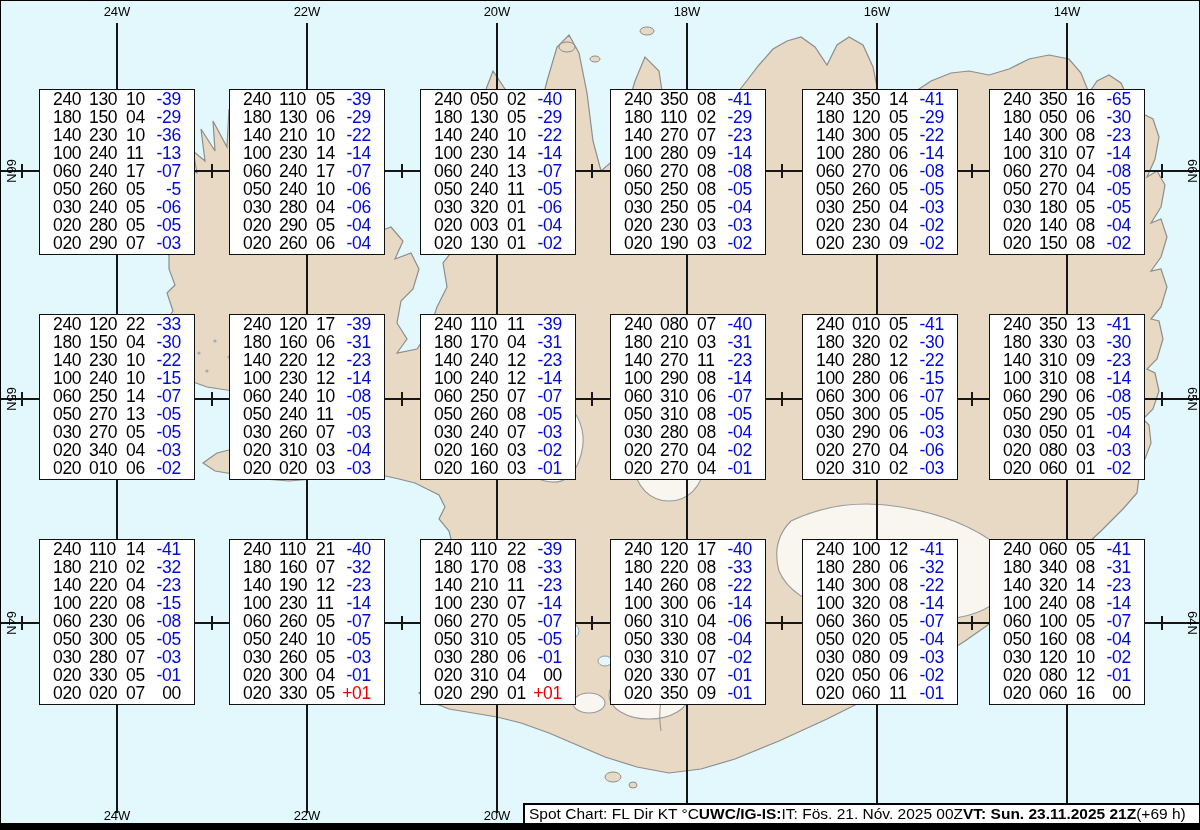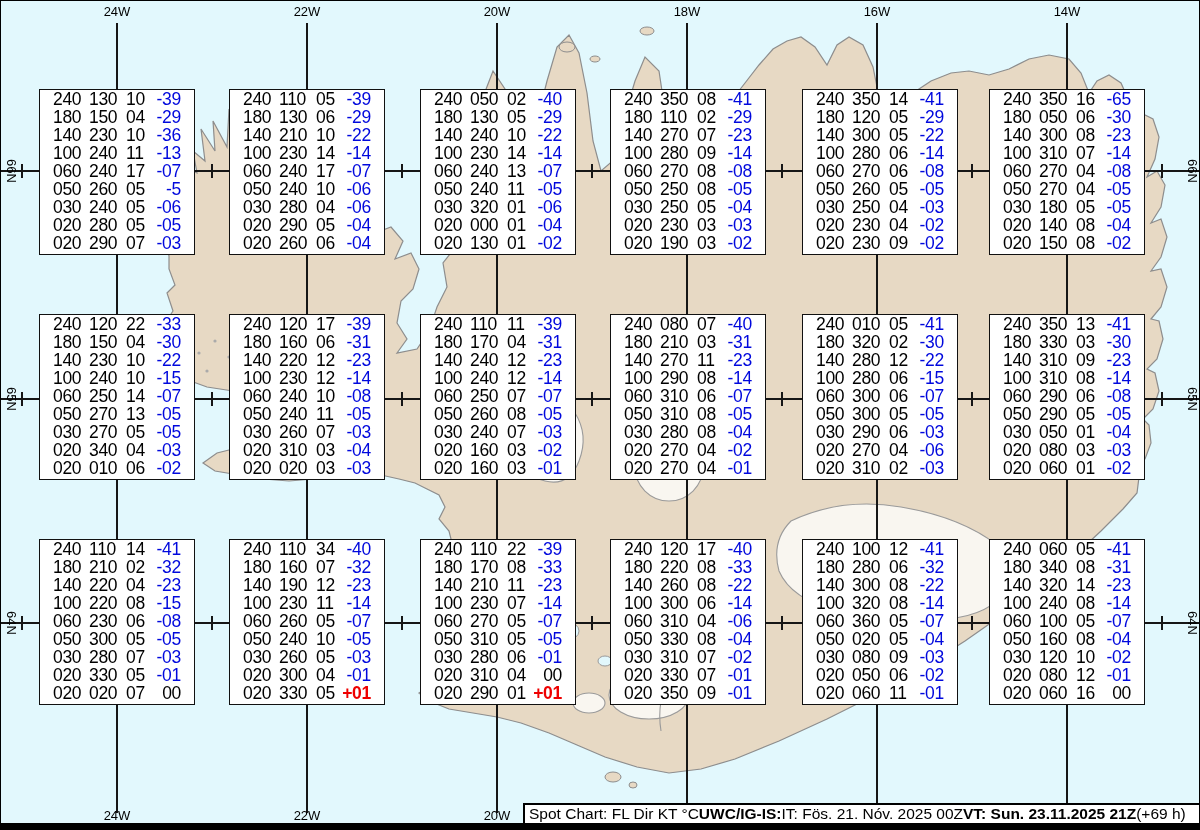--- a/index.html
+++ b/index.html
@@ -18,21 +18,21 @@
   .lat-label{position:absolute;transform:translateY(-50%);writing-mode:vertical-rl;font-size:13px;color:#000;z-index:3;letter-spacing:0;}
   .spot-box{
     position:absolute;width:156px;height:166px;background:#fff;
     border:1.5px solid #111;box-sizing:border-box;z-index:4;
     display:flex;flex-direction:column;justify-content:space-evenly;
     padding:1px 13px;
   }
   .spot-row{display:grid;grid-template-columns:36px 37px 26px 1fr;font-size:17.5px;line-height:17.5px;color:#000;letter-spacing:-0.3px;}
   .spot-row .temp{text-align:right;}
   .temp-neg{color:var(--temp-neg,#0008dd);}
-  .temp-pos{color:var(--temp-pos,#ee0000);font-weight:bold;}
+  .temp-pos{color:var(--temp-pos,#ee0000);}
   .temp-zero{color:#000;}
   .bottom-strip{position:absolute;left:0;top:822px;width:1200px;height:8px;background:#000;z-index:5;}
   .status-bar{
     position:absolute;left:522px;top:802px;width:707px;height:22px;background:#fff;
     border:2px solid #000;border-right:none;box-sizing:border-box;z-index:6;
     display:flex;align-items:center;padding-left:4px;white-space:nowrap;
     font-size:15.5px;color:#000;
   }
   .status-bar b{font-weight:bold;}
 </style>
@@ -311,21 +311,21 @@
           <span class="temp temp-neg">-05</span>
         </div>
         <div class="spot-row">
           <span>030</span>
           <span>320</span>
           <span>01</span>
           <span class="temp temp-neg">-06</span>
         </div>
         <div class="spot-row">
           <span>020</span>
-          <span>000</span>
+          <span>003</span>
           <span>01</span>
           <span class="temp temp-neg">-04</span>
         </div>
         <div class="spot-row">
           <span>020</span>
           <span>130</span>
           <span>01</span>
           <span class="temp temp-neg">-02</span>
         </div>
       </div>
@@ -886,21 +886,21 @@
           <span>020</span>
           <span>020</span>
           <span>07</span>
           <span class="temp temp-zero">00</span>
         </div>
       </div>
       <div class="spot-box" style="left: 228px; top: 538px;">
         <div class="spot-row">
           <span>240</span>
           <span>110</span>
-          <span>34</span>
+          <span>21</span>
           <span class="temp temp-neg">-40</span>
         </div>
         <div class="spot-row">
           <span>180</span>
           <span>160</span>
           <span>07</span>
           <span class="temp temp-neg">-32</span>
         </div>
         <div class="spot-row">
           <span>140</span>

